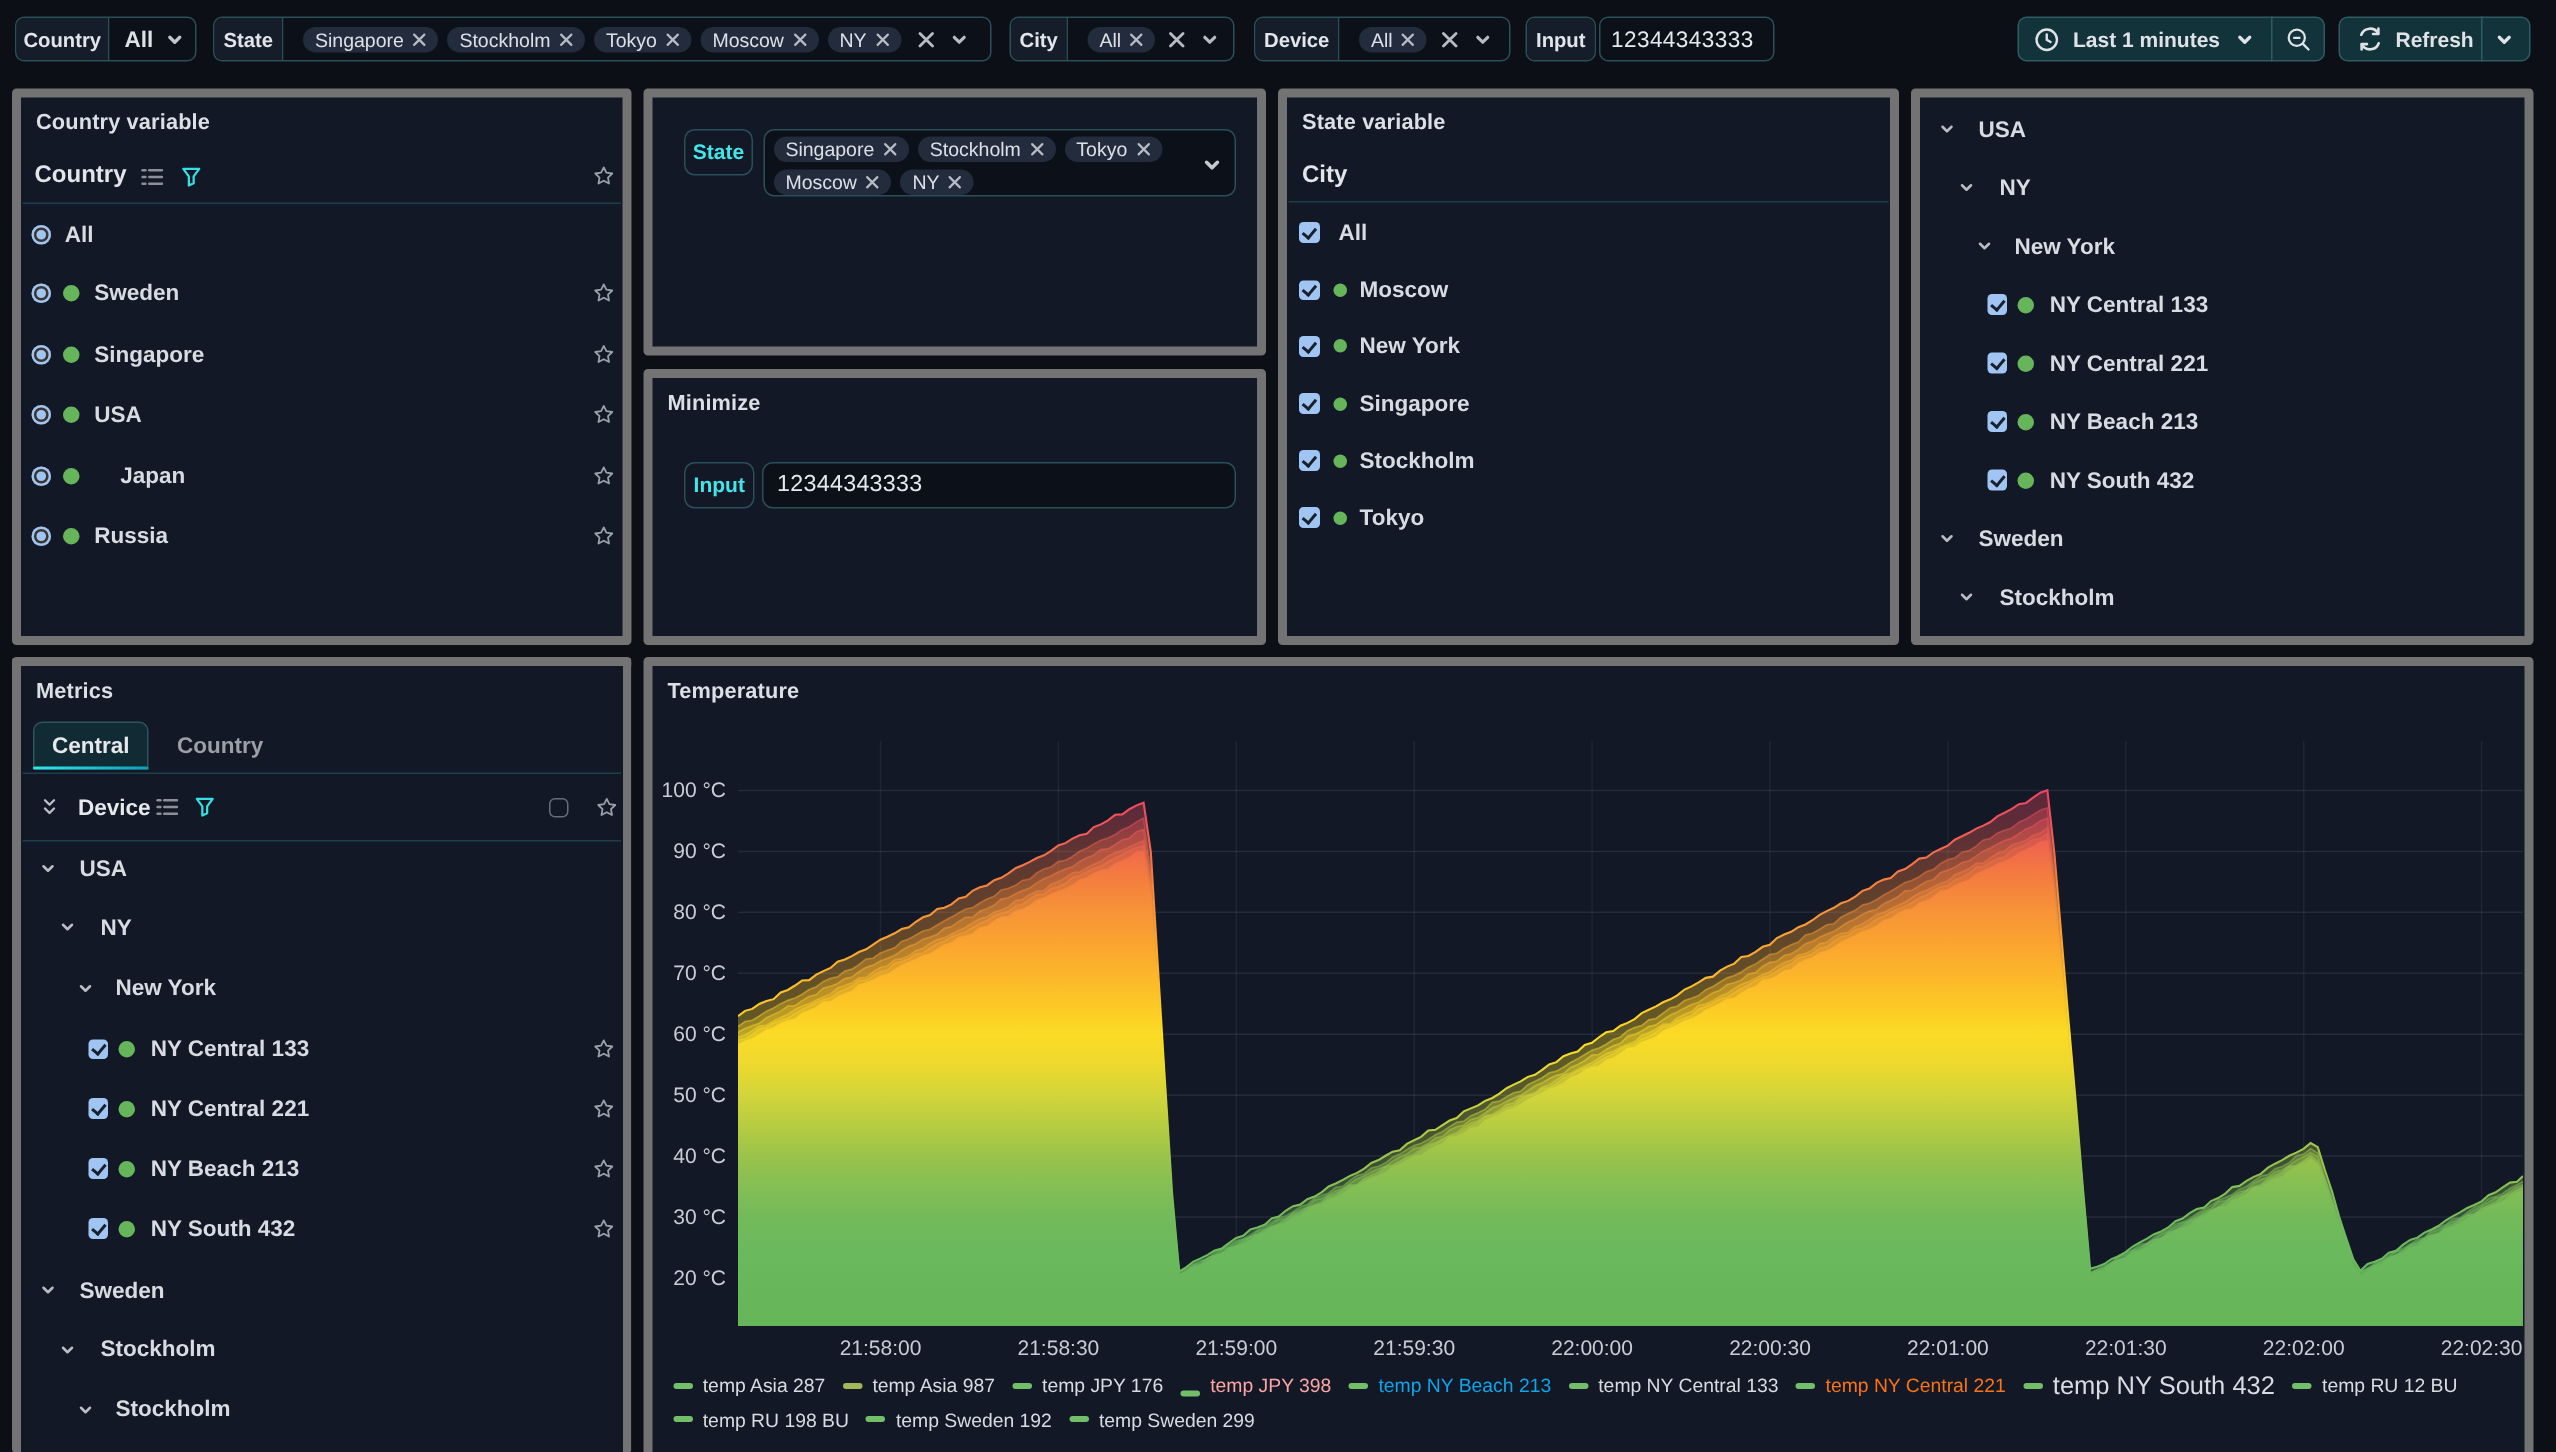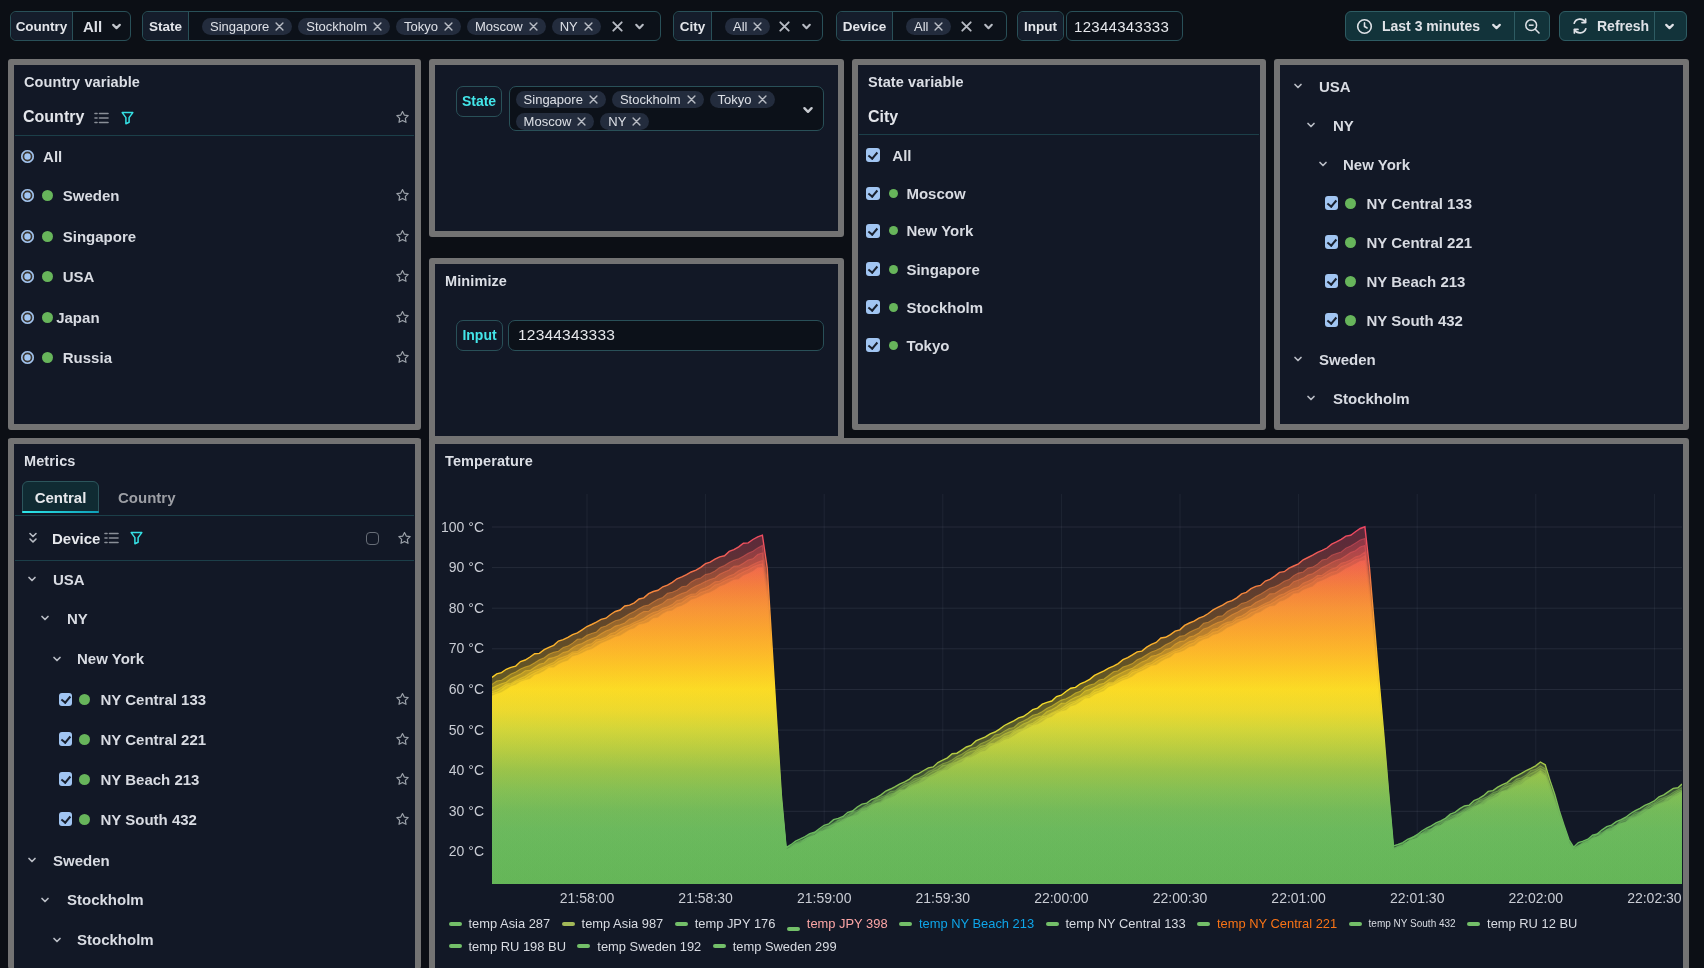--- a/index.html
+++ b/index.html
@@ -88,21 +88,21 @@
   </div>
 <div class="topgroup" style="left:1017px;width:47px">
     <div class="tglabel" style="border-right:none;border-radius:6px;width:100%;justify-content:center;padding:0">Input</div>
   </div>
 <div class="topgroup" style="left:1066px;width:117px;align-items:center;padding:0 7px;font-size:15px;font-weight:400;color:#e6e8ec;letter-spacing:.3px">12344343333</div>
 <div class="tbtn" style="left:1345px;width:205px;padding:0 10px;gap:8px">
     <svg width="17" height="17" viewBox="0 0 16 16" style="flex:none">
       <circle cx="8" cy="8" r="6.4" fill="none" stroke="#dfe2e7" stroke-width="1.5"></circle>
       <path d="M8 4.6V8l2.4 1.4" fill="none" stroke="#dfe2e7" stroke-width="1.5" stroke-linecap="round"></path>
     </svg>
-    <span style="margin-left:1px">Last 3 minutes</span>
+    <span style="margin-left:1px">Last 1 minutes</span>
     <svg width="11" height="11" viewBox="0 0 10 10" style="flex:none;margin-left:3px">
       <path d="M2 3.5L5 6.5L8 3.5" fill="none" stroke="#dfe2e7" stroke-width="2.0" stroke-linecap="round" stroke-linejoin="round"></path>
     </svg>
     <div style="position:absolute;right:34.5px;top:-1px;bottom:-1px;width:1px;background:#2e5c63"></div>
     <svg width="17" height="17" viewBox="0 0 17 17" style="position:absolute;right:8px">
       <circle cx="7.2" cy="7.2" r="5.4" fill="none" stroke="#dfe2e7" stroke-width="1.5"></circle>
       <line x1="4.8" y1="7.2" x2="9.6" y2="7.2" stroke="#dfe2e7" stroke-width="1.5"></line>
       <line x1="11.3" y1="11.3" x2="15" y2="15" stroke="#dfe2e7" stroke-width="1.6" stroke-linecap="round"></line>
     </svg>
   </div>
@@ -165,21 +165,21 @@
       <span class="radio"></span>
       <span class="dot" style="margin-left:8.2px"></span>
       <span class="opt" style="margin-left:9.6px">USA</span>
     </div>
     <svg class="star" style="left:380.1px;top:203.1px" viewBox="0 0 24 24">
       <path d="M12 3.6l2.47 5.02 5.53.8-4 3.9.94 5.5L12 16.2l-4.94 2.6.94-5.5-4-3.9 5.53-.8z" fill="none" stroke="#9aa0a8" stroke-width="1.7" stroke-linejoin="round"></path>
     </svg>
     <div class="row" style="left:7px;top:242.0px;height:20px;width:390px">
       <span class="radio"></span>
       <span class="dot" style="margin-left:8.2px"></span>
-      <span class="opt" style="margin-left:3px">Japan</span>
+      <span class="opt" style="margin-left:27px">Japan</span>
     </div>
     <svg class="star" style="left:380.1px;top:243.5px" viewBox="0 0 24 24">
       <path d="M12 3.6l2.47 5.02 5.53.8-4 3.9.94 5.5L12 16.2l-4.94 2.6.94-5.5-4-3.9 5.53-.8z" fill="none" stroke="#9aa0a8" stroke-width="1.7" stroke-linejoin="round"></path>
     </svg>
     <div class="row" style="left:7px;top:282.1px;height:20px;width:390px">
       <span class="radio"></span>
       <span class="dot" style="margin-left:8.2px"></span>
       <span class="opt" style="margin-left:9.6px">Russia</span>
     </div>
     <svg class="star" style="left:380.1px;top:283.6px" viewBox="0 0 24 24">
@@ -202,21 +202,21 @@
           <path d="M1.2 1.2L8.8 8.8M8.8 1.2L1.2 8.8" stroke="#b7bbc3" stroke-width="1.6" stroke-linecap="round"></path>
         </svg></span>
       <span class="tag">NY<svg width="9" height="9" viewBox="0 0 10 10" style="flex:none;">
           <path d="M1.2 1.2L8.8 8.8M8.8 1.2L1.2 8.8" stroke="#b7bbc3" stroke-width="1.6" stroke-linecap="round"></path>
         </svg></span>
     </div>
     <svg style="position:absolute;left:366.5px;top:38.5px" width="12" height="12" viewBox="0 0 10 10">
       <path d="M2 3.5L5 6.5L8 3.5" fill="none" stroke="#c7cad0" stroke-width="2.0" stroke-linecap="round" stroke-linejoin="round"></path>
     </svg>
   </div>
-<div class="panel" style="left:429px;top:258px;width:415px;height:184px">
+<div class="panel" style="left:429px;top:246px;width:415px;height:184px">
     <div class="ptitle" style="top:9px">Minimize</div>
     <div style="position:absolute;left:21px;top:55.5px;width:47px;height:31px;border:1px solid #295058;border-radius:7px;display:flex;align-items:center;justify-content:center;color:#43e5e9;font-size:14px;font-weight:700">Input</div>
     <div style="position:absolute;left:73px;top:55.5px;width:316px;height:31px;border:1px solid #295058;border-radius:7px;background:#0c1119;display:flex;align-items:center;padding:0 9px;font-size:15.5px;font-weight:400;color:#e6e8ec;letter-spacing:.2px">12344343333</div>
   </div>
 <div class="panel" style="left:852px;top:59px;width:414px;height:371px">
     <div class="ptitle" style="top:9px">State variable</div>
     <div class="row" style="left:10px;top:42px;height:20px">
       <span style="font-size:16px;font-weight:700;color:#e3e5ea">City</span>
     </div>
     <div class="divider" style="top:69.4px"></div>
@@ -501,21 +501,21 @@
       </g>
     </svg>
     <div style="position:absolute;left:13.5px;top:471.5px;display:flex;align-items:center;gap:11.4px;height:16px;white-space:nowrap">
       <span style="display:flex;align-items:center;gap:7px;font-size:12.9px;color:#d8dbe2;white-space:nowrap"><span style="width:13px;height:4px;border-radius:2px;background:#73bf69;flex:none"></span>temp Asia 287</span>
       <span style="display:flex;align-items:center;gap:7px;font-size:12.9px;color:#d8dbe2;white-space:nowrap"><span style="width:13px;height:4px;border-radius:2px;background:#a2b858;flex:none"></span>temp Asia 987</span>
       <span style="display:flex;align-items:center;gap:7px;font-size:12.9px;color:#d8dbe2;white-space:nowrap"><span style="width:13px;height:4px;border-radius:2px;background:#73bf69;flex:none"></span>temp JPY 176</span>
       <span style="display:flex;align-items:flex-end;gap:7px;font-size:12.9px;color:#fca5a5;white-space:nowrap"><span style="width:13px;height:4px;border-radius:2px;background:#73bf69;flex:none"></span>temp JPY 398</span>
       <span style="display:flex;align-items:center;gap:7px;font-size:12.9px;color:#0ea5e9;white-space:nowrap"><span style="width:13px;height:4px;border-radius:2px;background:#73bf69;flex:none"></span>temp NY Beach 213</span>
       <span style="display:flex;align-items:center;gap:7px;font-size:12.9px;color:#d8dbe2;white-space:nowrap"><span style="width:13px;height:4px;border-radius:2px;background:#73bf69;flex:none"></span>temp NY Central 133</span>
       <span style="display:flex;align-items:center;gap:7px;font-size:12.9px;color:#f97316;white-space:nowrap"><span style="width:13px;height:4px;border-radius:2px;background:#73bf69;flex:none"></span>temp NY Central 221</span>
-      <span style="display:flex;align-items:center;gap:7px;font-size:10px;color:#d8dbe2;white-space:nowrap"><span style="width:13px;height:4px;border-radius:2px;background:#73bf69;flex:none"></span>temp NY South 432</span>
+      <span style="display:flex;align-items:center;gap:7px;font-size:17px;color:#d8dbe2;white-space:nowrap"><span style="width:13px;height:4px;border-radius:2px;background:#73bf69;flex:none"></span>temp NY South 432</span>
       <span style="display:flex;align-items:center;gap:7px;font-size:12.9px;color:#d8dbe2;white-space:nowrap"><span style="width:13px;height:4px;border-radius:2px;background:#73bf69;flex:none"></span>temp RU 12 BU</span>
     </div>
     <div style="position:absolute;left:13.5px;top:494.0px;display:flex;align-items:center;gap:11.4px;height:16px;white-space:nowrap">
       <span style="display:flex;align-items:center;gap:7px;font-size:12.9px;color:#d8dbe2;white-space:nowrap"><span style="width:13px;height:4px;border-radius:2px;background:#73bf69;flex:none"></span>temp RU 198 BU</span>
       <span style="display:flex;align-items:center;gap:7px;font-size:12.9px;color:#d8dbe2;white-space:nowrap"><span style="width:13px;height:4px;border-radius:2px;background:#73bf69;flex:none"></span>temp Sweden 192</span>
       <span style="display:flex;align-items:center;gap:7px;font-size:12.9px;color:#d8dbe2;white-space:nowrap"><span style="width:13px;height:4px;border-radius:2px;background:#73bf69;flex:none"></span>temp Sweden 299</span>
     </div>
   </div>
 
 </body></html>

